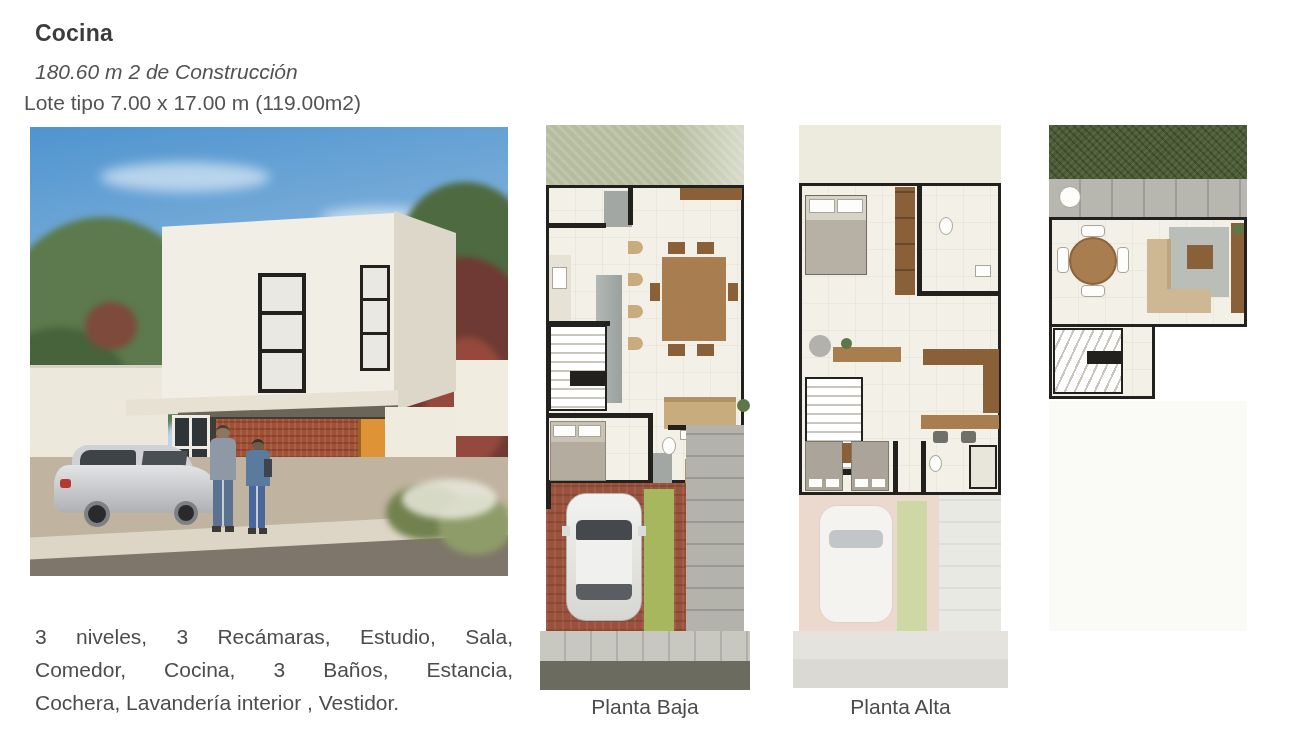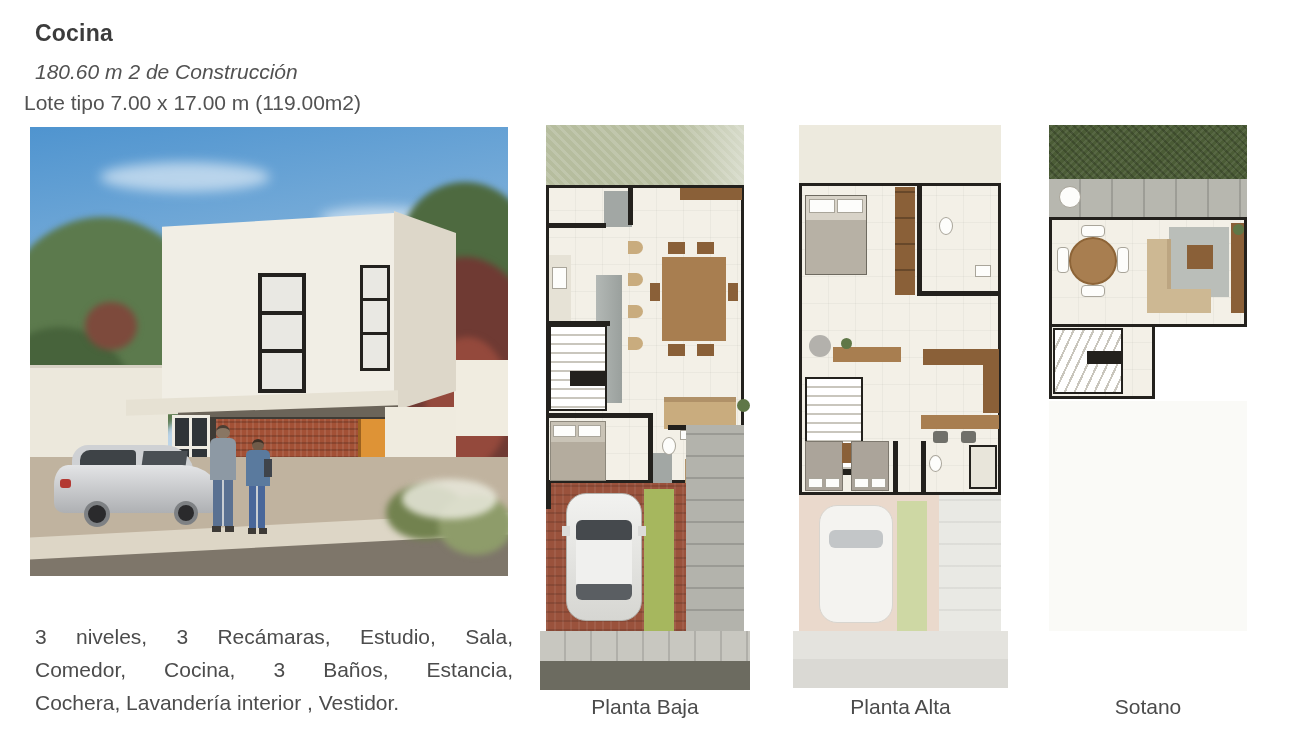--- a/index.html
+++ b/index.html
@@ -264,15 +264,14 @@
     <div class="a wd2" style="left:144px;top:120px;width:26px;height:24px;"></div>
     <div class="a wd2" style="left:188px;top:98px;width:13px;height:90px;"></div>
     <div class="a circle" style="left:190px;top:99px;width:11px;height:11px;background:#5f7747;"></div>
     <div class="a stairs-fan" style="left:10px;top:203px;width:70px;height:66px;"></div>
     <div class="a wall" style="left:44px;top:226px;width:34px;height:13px;"></div>
     <div class="a" style="left:6px;top:276px;width:198px;height:230px;background:#fafaf7;"></div>
   </div>
 
   <div class="a plan-label" style="left:540px;top:695px;width:210px;">Planta Baja</div>
   <div class="a plan-label" style="left:793px;top:695px;width:215px;">Planta Alta</div>
-  <div class="a plan-label" style="left:1043px;top:695px;width:210px;">Sotano</div>
 
 </div>
 
 </body></html>

